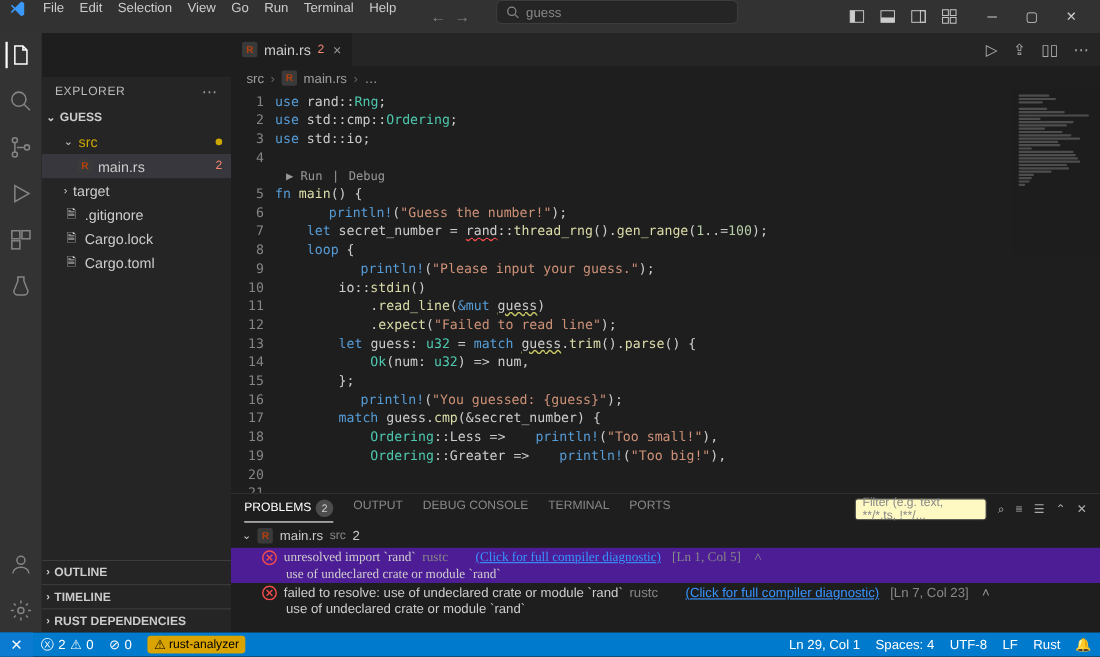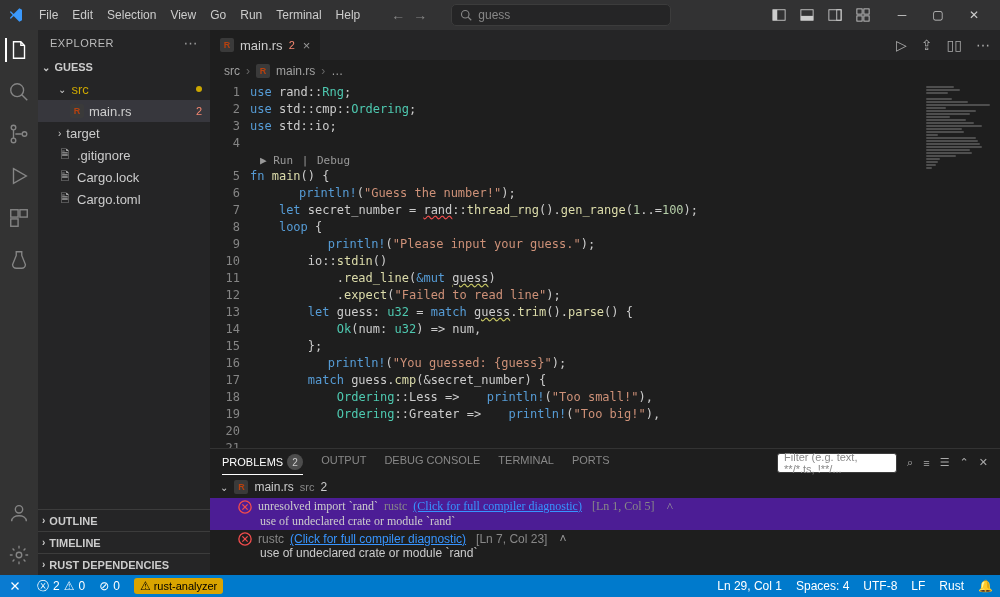--- a/index.html
+++ b/index.html
@@ -1,34 +1,34 @@
 <!DOCTYPE html>
 <html><head>
 <meta charset="utf-8">
 <style>
 * { margin: 0; padding: 0; box-sizing: border-box; }
 body { font-family: 'Segoe UI', sans-serif; font-size: 12px; background: #1e1e1e; color: #cccccc; width: 1000px; height: 597px; overflow: hidden; display: flex; flex-direction: column; }
-.titlebar { height: 30px; background: #323233; display: flex; align-items: center; padding: 0 8px; gap: 4px; }
+.titlebar { height: 30px; background: #323233; display: flex; padding: 0 8px; gap: 4px; }
 .titlebar .logo { width: 16px; height: 16px; margin-right: 4px; }
 .titlebar .menu-item { padding: 4px 7px; cursor: pointer; font-size: 12px; color: #cccccc; }
 .titlebar .nav-arrows { display: flex; gap: 8px; margin-left: 20px; align-items: center; }
 .titlebar .nav-arrow { color: #888; cursor: pointer; font-size: 14px; }
 .titlebar .search-box { flex: 0 0 220px; margin-left: 20px; height: 22px; background: #252526; border: 1px solid #3c3c3c; border-radius: 5px; display: flex; align-items: center; padding: 0 8px; gap: 6px; color: #888; font-size: 12px; }
 .titlebar .right-icons { margin-left: auto; display: flex; gap: 14px; align-items: center; color: #cccccc; }
 .titlebar .right-icons svg, .titlebar .right-icons .iconbox { width: 14px; height: 14px; }
 .titlebar .win-controls { display: flex; gap: 0; margin-left: 10px; }
 .titlebar .win-btn { width: 36px; height: 30px; display: flex; align-items: center; justify-content: center; cursor: pointer; color: #cccccc; font-size: 12px; }
 
 .main-area { flex: 1; display: flex; overflow: hidden; }
 .activity-bar { width: 38px; background: #333333; display: flex; flex-direction: column; align-items: center; padding-top: 8px; gap: 18px; }
 .activity-bar .ab-icon { width: 24px; height: 24px; display: flex; align-items: center; justify-content: center; color: #858585; cursor: pointer; }
 .activity-bar .ab-icon.active { color: #ffffff; border-left: 2px solid #fff; margin-left: -2px; padding-left: 0; width: 26px; }
 .activity-bar .bottom { margin-top: auto; margin-bottom: 8px; display: flex; flex-direction: column; gap: 18px; align-items: center; }
 
-.sidebar { width: 172px; background: #252526; display: flex; flex-direction: column; }
+.sidebar { width: 172px; background: #252526; display: flex; flex-direction: column; margin-top: 40px; }
 .sidebar-header { height: 26px; display: flex; align-items: center; padding: 0 12px; font-size: 11px; color: #bbbbbb; letter-spacing: 0.5px; justify-content: space-between; }
 .sidebar-header .dots { color: #999; cursor: pointer; font-size: 14px; }
 .folder-header { height: 22px; display: flex; align-items: center; padding: 0 4px; font-size: 11px; font-weight: bold; color: #cccccc; gap: 4px; cursor: pointer; }
 .chev { font-size: 10px; color: #cccccc; }
 .tree { font-size: 13px; }
 .tree-item { height: 22px; display: flex; align-items: center; padding-left: 20px; gap: 5px; cursor: pointer; position: relative; }
 .tree-item.pl2 { padding-left: 32px; }
 .tree-item.active { background: #37373d; }
 .tree-item .fname { flex: 1; overflow: hidden; white-space: nowrap; }
 .tree-item .modified-dot { width: 6px; height: 6px; border-radius: 50%; background: #cca700; margin-right: 8px; }
@@ -69,30 +69,30 @@
 .hint-underline { text-decoration: wavy underline #c8c864; }
 .minimap { position: absolute; right: 0; top: 0; width: 80px; height: 100%; background: #1e1e1e; display:flex; flex-direction: column; align-items: stretch; padding: 4px 6px; gap:1px; opacity: 0.45; }
 .minimap .ml { height: 2px; background: #888; margin-left: 0; border-radius:1px; }
 
 .panel { height: 127px; background: #1e1e1e; border-top: 1px solid #333; display: flex; flex-direction: column; }
 .panel-tabs { height: 27px; display: flex; align-items: center; gap: 9px; padding: 0 12px; font-size: 11px; color: #888; }
 .panel-tabs .pt { cursor: pointer; padding: 4px 0; }
 .panel-tabs .pt.active { color: #fff; border-bottom: 1px solid #fff; }
 .panel-tabs .badge { display:inline-flex; align-items:center; justify-content:center; min-width: 16px; height: 16px; border-radius: 8px; background: #4d4d4d; color: #ccc; font-size: 10px; padding: 0 4px; margin-left: 4px; }
 .panel-tabs .panel-actions { margin-left: auto; display: flex; gap: 10px; align-items: center; color: #aaa; }
-.panel-tabs .filter { width: 120px; height: 20px; border: 1px solid #3c3c3c; border-radius: 3px; font-size: 11px; color: #888; padding: 0 6px; display:flex; align-items:center; background:#ffffff; }
+.panel-tabs .filter { width: 120px; height: 20px; border: 1px solid #3c3c3c; border-radius: 3px; font-size: 11px; color: #888; padding: 0 6px; display:flex; align-items:center; background:#fef9c3; }
 .panel-content { flex: 1; overflow: hidden; font-size: 12px; }
 .problem-file { height: 22px; display: flex; align-items: center; gap: 6px; padding-left: 10px; cursor: pointer; }
 .problem-file .pf-dir { color: #888; font-size: 11px; }
 .problem-row { height: 32px; display: flex; flex-direction: column; justify-content: center; padding-left: 28px; gap: 0; cursor: pointer; font-size: 12px; }
 .problem-row.active { background: #4c1d95; font-family: Liberation Serif, serif; }
 .problem-row .pr-top { display: flex; align-items: center; gap: 6px; }
 .problem-row .pr-msg { }
 .problem-row .pr-source { color: #888; }
-.problem-row .pr-link { color: #3794ff; text-decoration: underline; cursor: pointer; }
+.problem-row .pr-link { color: #3794ff; text-decoration: underline; cursor: pointer; margin-left: 19px; }
 .problem-row .pr-loc { color: #888; margin-left: 4px; }
 .problem-row .pr-sub { padding-left: 22px; color: #ccc; }
 .err-icon { width: 14px; height: 14px; }
 
 .statusbar { height: 22px; background: #007acc; display: flex; align-items: center; font-size: 12px; color: #fff; }
 .statusbar .remote { width: 30px; height: 22px; background: #0a7bd1; display: flex; align-items: center; justify-content: center; }
 .statusbar .sb-item { padding: 0 7px; display: flex; align-items: center; gap: 4px; cursor: pointer; height: 22px; }
 .statusbar .rt { margin-left: auto; display: flex; }
 .warn-badge { background: #d9a400; color: #000; border-radius: 3px; padding: 0 6px; height: 16px; display:flex; align-items:center; gap:3px; font-weight: 500; }
 .warn-badge .wt { font-size: 11px; }
@@ -400,20 +400,21 @@
               </div>
               <div class="pr-sub">use of undeclared crate or module `rand`</div>
             </div>
             <div class="problem-row">
               <div class="pr-top">
                 <svg class="err-icon" viewBox="0 0 16 16">
                   <circle cx="8" cy="8" r="7" fill="none" stroke="#f14c4c" stroke-width="1.5"></circle>
                   <line x1="5" y1="5" x2="11" y2="11" stroke="#f14c4c" stroke-width="1.5"></line>
                   <line x1="11" y1="5" x2="5" y2="11" stroke="#f14c4c" stroke-width="1.5"></line>
                 </svg>
+                <span class="pr-msg">failed to resolve: use of undeclared crate or module `rand`</span>
                 <span class="pr-source">rustc</span>
                 <span class="pr-link">(Click for full compiler diagnostic)</span>
                 <span class="pr-loc">[Ln 7, Col 23]</span>
                 <span style="margin-left:6px;color:#999">˄</span>
               </div>
               <div class="pr-sub">use of undeclared crate or module `rand`</div>
             </div>
           </div>
       </div>
     </div>

